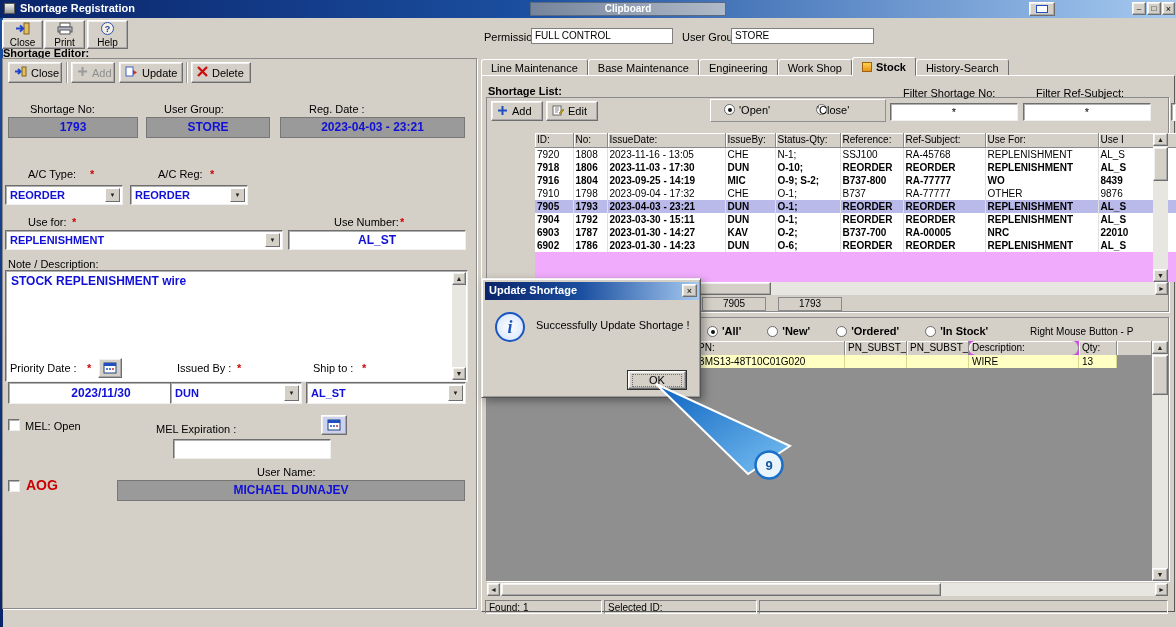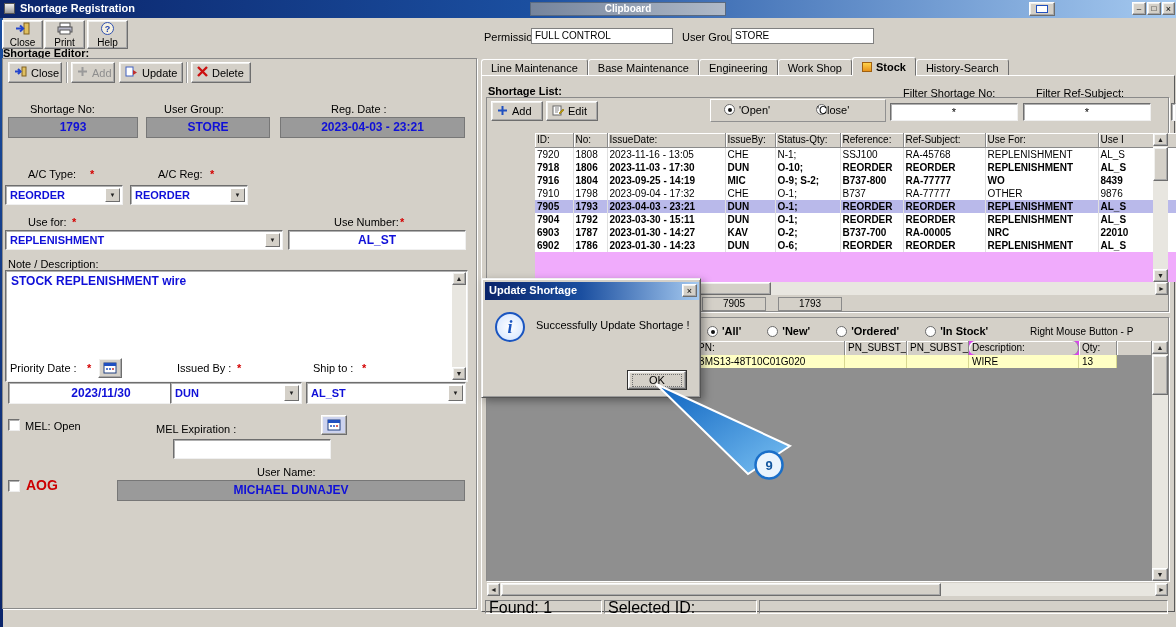--- a/index.html
+++ b/index.html
@@ -30,21 +30,21 @@
   .tab { height:17px; padding:0 9px; background:#d4d0c8; border:1px solid; border-color:#fff #707070 #a0a0a0 #fff; border-top-left-radius:3px; border-top-right-radius:3px; display:flex; align-items:center; gap:4px; font-size:11px; white-space:nowrap; }
   .tab.active { height:19px; font-weight:bold; position:relative; z-index:3; border-bottom-color:#d4d0c8; }
   .tabicon { width:10px; height:10px; background:linear-gradient(#ffd24a,#e8931a); border:1px solid #a06010; display:inline-block; }
   .grid { border-collapse:collapse; table-layout:fixed; width:666px; font-size:10px; background:#fff; }
   .grid th { height:14px; line-height:13px; background:#d4d0c8; border-right:1px solid #8a8a8a; border-bottom:1px solid #8a8a8a; box-shadow:inset 1px 1px 0 #fff; font-weight:normal; text-align:left; padding:0 2px; white-space:nowrap; overflow:hidden; }
   .grid td { height:13px; line-height:13px; border-right:1px solid #e0e0e0; padding:0 2px; white-space:nowrap; overflow:hidden; }
   .grid tr.b { font-weight:bold; }
   .grid tr.sel td { background:#b9b9ea; }
   .pcell { position:absolute; top:0; height:14px; line-height:14px; padding-left:3px; border-right:1px solid #8a8a8a; box-shadow:inset 1px 1px 0 #fff; background:#d4d0c8; font-size:10px; white-space:nowrap; overflow:hidden; }
   .prow-cell { position:absolute; top:0; height:13px; line-height:13px; padding-left:3px; border-right:1px solid #d8d890; font-size:10px; white-space:nowrap; overflow:hidden; }
-  .scell { border:1px solid; border-color:#808080 #fff #fff #808080; font-size:16px; line-height:11px; padding:1px 0 0 3px; white-space:nowrap; overflow:hidden; }
+  .scell { border:1px solid; border-color:#808080 #fff #fff #808080; font-size:10px; line-height:11px; padding:1px 0 0 3px; white-space:nowrap; overflow:hidden; }
   .dlg { background:#d4d0c8; border:1px solid; border-color:#f0f0f0 #555 #555 #f0f0f0; box-shadow:inset 1px 1px 0 #fff, inset -1px -1px 0 #9a9a9a, 3px 3px 8px rgba(0,0,0,.35); }
   .okdot { display:block; margin:2px 3px; border:1px dotted #707070; text-align:center; font-size:11px; line-height:11px; }
 </style>
 </head>
 <body>
 
 <div id="root">
 
   
   <div class="abs" style="left:0;top:0;width:3px;height:627px;background:linear-gradient(#1b4fa0,#0a246a);"></div>
@@ -124,21 +124,21 @@
   <div class="abs btn tbtn2" style="left:191px;top:62px;width:60px;height:21px;">
     <span><svg width="11" height="11">
           <path d="M1 1l9 9M10 1l-9 9" stroke="#cc1010" stroke-width="2.4"></path>
         </svg></span>
     <span>Delete</span>
   </div>
 
   
   <span class="abs lbl" style="left:30px;top:103px;">Shortage  No:</span>
   <span class="abs lbl" style="left:164px;top:103px;">User Group:</span>
-  <span class="abs lbl" style="left:331px;top:103px;">Reg. Date :</span>
+  <span class="abs lbl" style="left:309px;top:103px;">Reg. Date :</span>
   <div class="abs gbox" style="left:8px;top:117px;width:130px;height:21px;line-height:19px;">1793</div>
   <div class="abs gbox" style="left:146px;top:117px;width:124px;height:21px;line-height:19px;">STORE</div>
   <div class="abs gbox" style="left:280px;top:117px;width:185px;height:21px;line-height:19px;">2023-04-03 - 23:21</div>
 
   
   <span class="abs lbl" style="left:28px;top:168px;">A/C Type:</span>
   <span class="abs star" style="left:90px;top:168px;">*</span>
   <span class="abs lbl" style="left:158px;top:168px;">A/C Reg:</span>
   <span class="abs star" style="left:210px;top:168px;">*</span>
   <div class="abs combo" style="left:5px;top:185px;width:118px;height:20px;">

